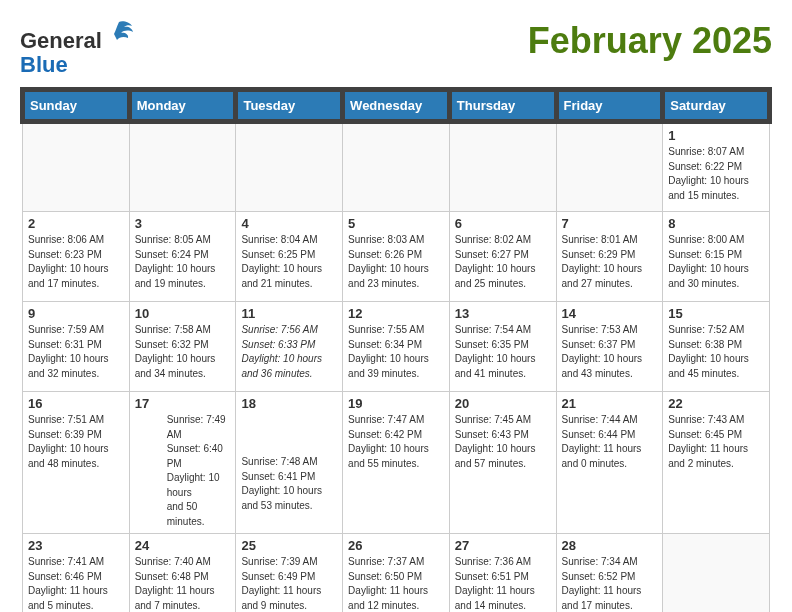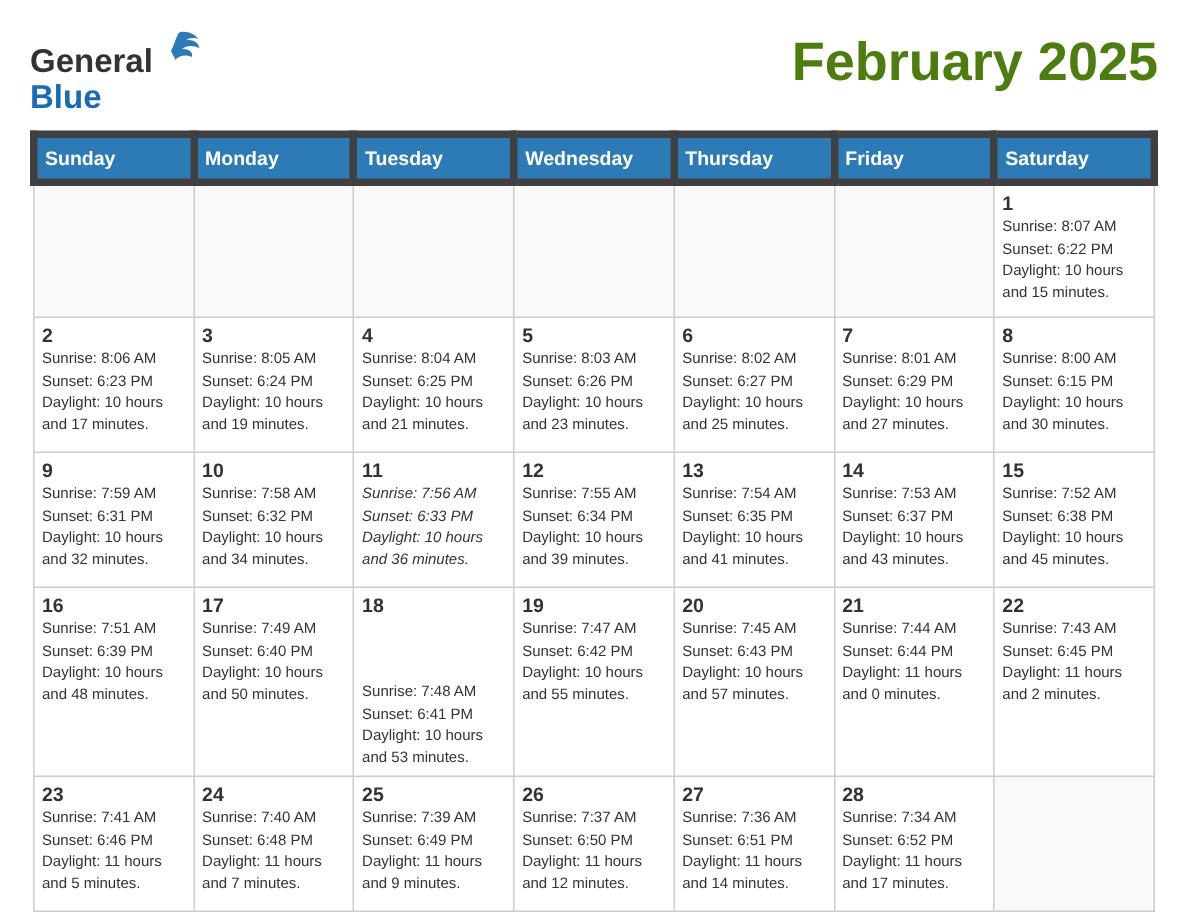--- a/index.html
+++ b/index.html
@@ -235,21 +235,21 @@
       <tr>
         <td>
           <span class="day-num">16</span>
           <div class="day-info" style="white-space: pre-line;">Sunrise: 7:51 AM
 Sunset: 6:39 PM
 Daylight: 10 hours
 and 48 minutes.</div>
         </td>
         <td>
           <span class="day-num">17</span>
-          <div class="day-info" style="white-space: pre-line;">Sunrise: 7:49 AM
+          <div class="day-info" style="white-space: pre-line; margin-left: 32px;">Sunrise: 7:49 AM
 Sunset: 6:40 PM
 Daylight: 10 hours
 and 50 minutes.</div>
         </td>
         <td>
           <span class="day-num">18</span>
           <div class="day-info" style="white-space: pre-line; margin-top: 44px;">Sunrise: 7:48 AM
 Sunset: 6:41 PM
 Daylight: 10 hours
 and 53 minutes.</div>

